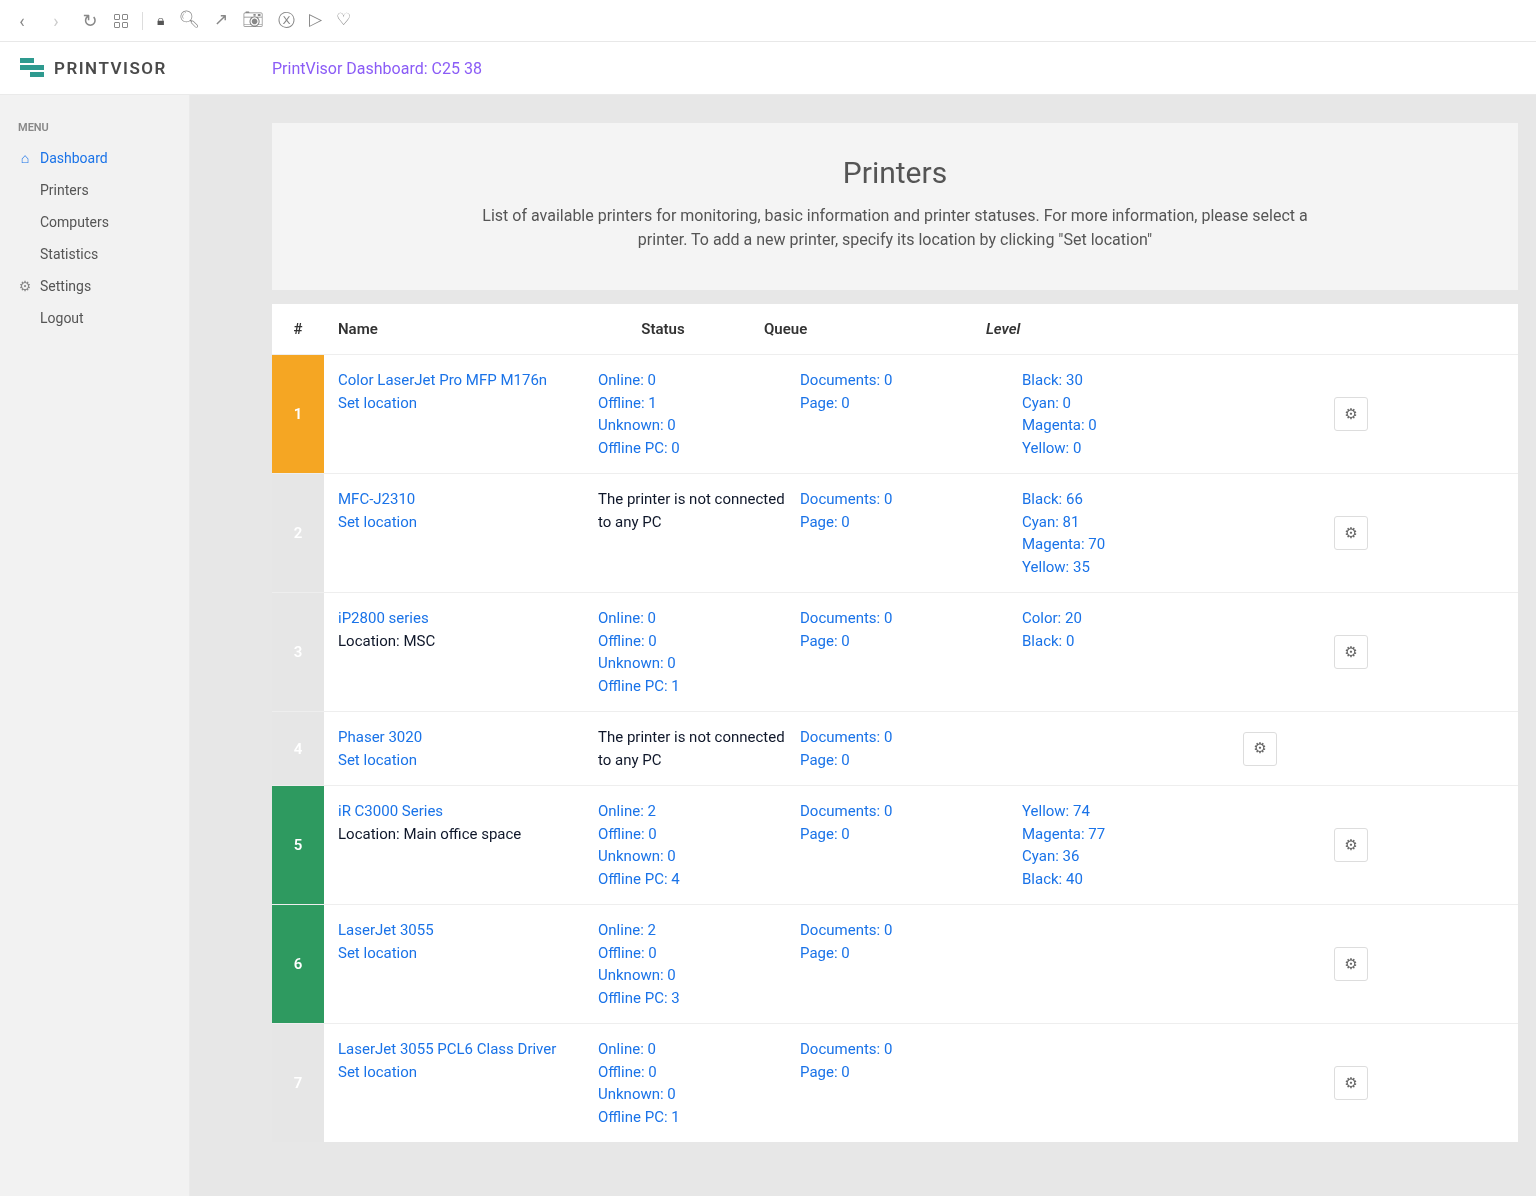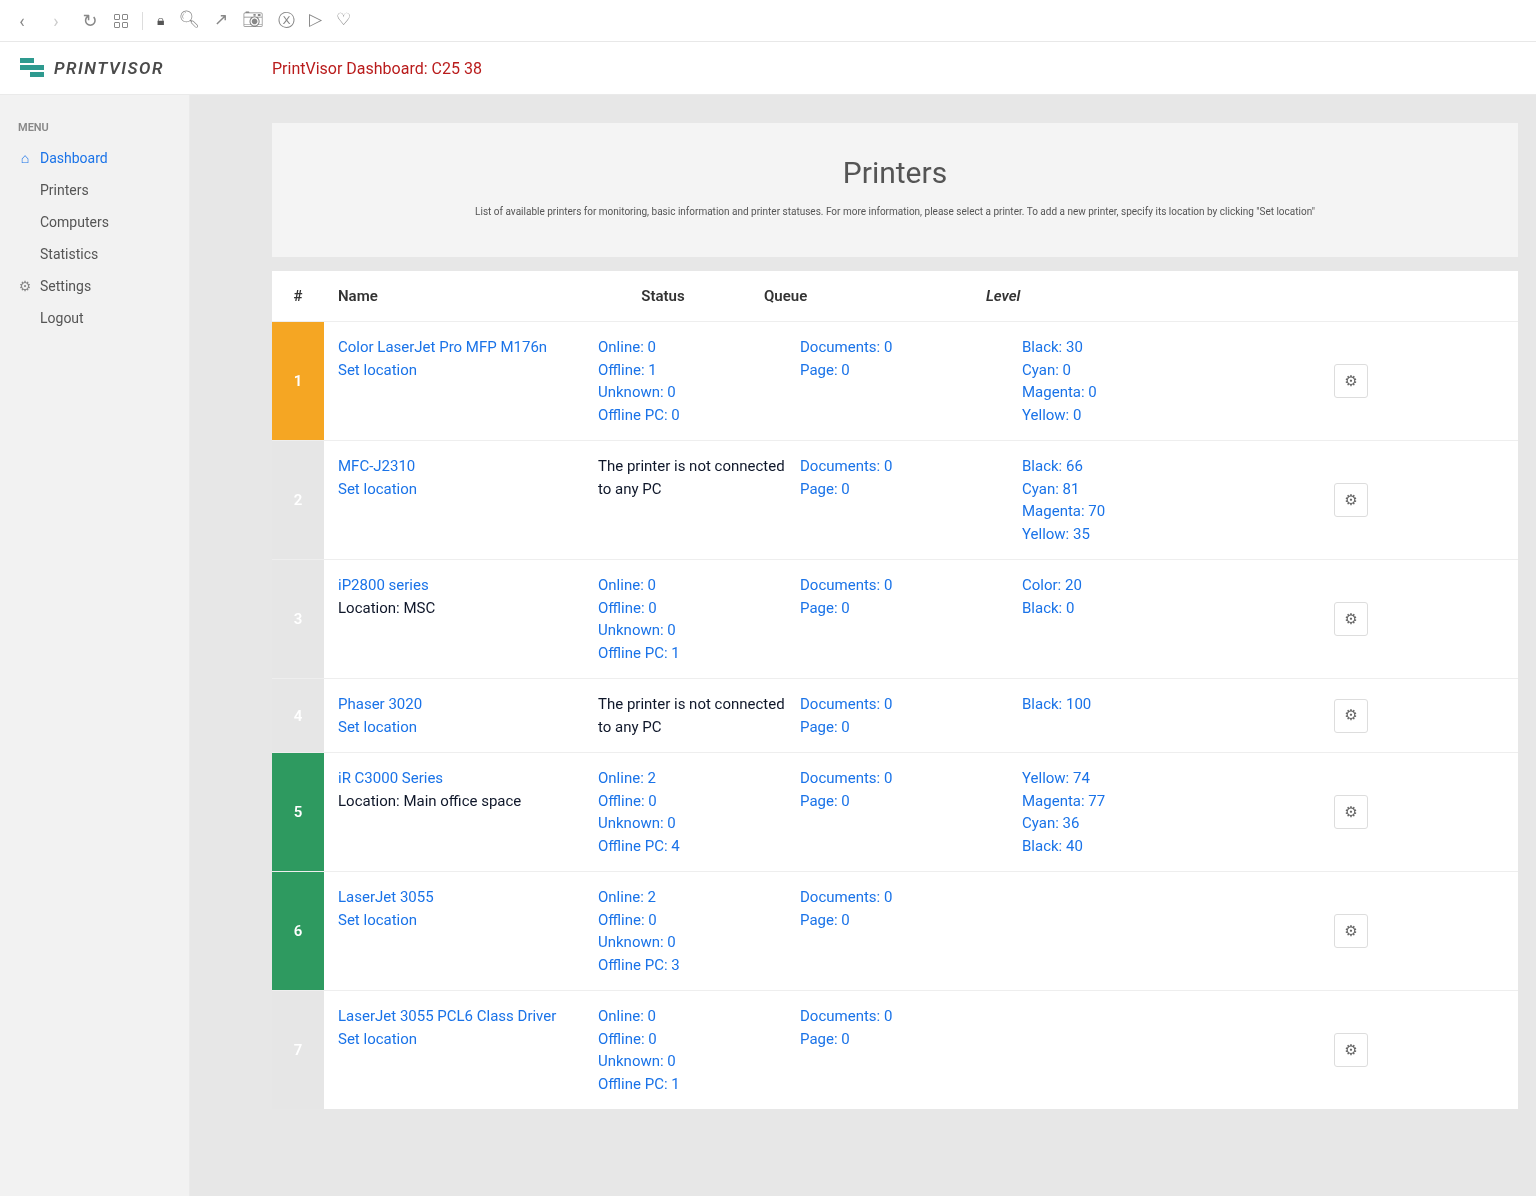--- a/index.html
+++ b/index.html
@@ -12,44 +12,44 @@
 .apps-icon { display: inline-grid; grid-template-columns: 6px 6px; grid-template-rows: 6px 6px; gap: 2px; }
 .apps-icon span { border: 1px solid #888; border-radius: 1px; }
 .divider-v { width: 1px; height: 18px; background: #ddd; }
 .lock-icon { color: #555; font-size: 14px; }
 .url { color: #555; font-size: 15px; flex: 1; }
 .right-icons { display: flex; gap: 14px; color: #888; font-size: 17px; }
 .right-icons span { cursor: pointer; }
 
 
 .app-header { height: 53px; display: flex; align-items: center; border-bottom: 1px solid #eaeaea; padding-left: 20px; }
-.logo-wrap { display: flex; align-items: flex-start; gap: 10px; width: 240px; font-style: italic; }
+.logo-wrap { display: flex; align-items: flex-start; gap: 10px; width: 240px; }
 .logo-mark { position: relative; width: 24px; height: 20px; }
 .logo-mark .b1 { position:absolute; top:0; left:0; width:14px; height:5px; background:#2e9a8f; }
 .logo-mark .b2 { position:absolute; top:7px; left:0; width:24px; height:5px; background:#2e9a8f; }
 .logo-mark .b3 { position:absolute; top:14px; left:10px; width:14px; height:5px; background:#2e9a8f; }
 .logo-text { font-weight: 600; letter-spacing: 1.5px; color: #4a4a4a; font-size: 17px; }
-.dash-title { color: #b91c1c; font-size: 16px; padding-left: 12px; }
+.dash-title { color: #8b5cf6; font-size: 16px; padding-left: 12px; }
 
 
 .layout { display: flex; height: calc(100% - 95px); }
 .sidebar { width: 190px; background: #f2f2f2; border-right: 1px solid #eaeaea; padding-top: 18px; }
 .sidebar .menu-label { color: #888; font-size: 11px; font-weight: 600; padding: 8px 18px; }
 .sidebar .item { display: flex; align-items: center; gap: 8px; padding: 8px 18px; font-size: 14px; color: #555; cursor: pointer; }
 .sidebar .item.sub { padding-left: 40px; }
 .sidebar .item.active { color: #1a73e8; }
 .sidebar .item .ic { width: 14px; text-align: center; color: #888; font-size: 14px; }
 .sidebar .item.active .ic { color: #1a73e8; }
 
 .content { flex: 1; background: #e7e7e7; padding: 28px 18px 18px 82px; overflow-y: auto; }
 
 
 .hero { background: #f4f4f4; padding: 32px 40px 38px; text-align: center; margin-bottom: 14px; }
 .hero h1 { font-size: 30px; font-weight: 400; color: #555; margin-bottom: 14px; }
-.hero p { font-size: 10px; color: #555; line-height: 1.5; max-width: 850px; margin: 0 auto; }
+.hero p { font-size: 16px; color: #555; line-height: 1.5; max-width: 850px; margin: 0 auto; }
 
 
 .table-card { background: #fff; }
 .thead { display: flex; padding: 16px 0; font-weight: 600; color: #333; font-size: 15px; border-bottom: 1px solid #eee; }
 .col-num { width: 52px; text-align: center; }
 .col-name { width: 238px; padding-left: 14px; }
 .col-status { width: 202px; text-align: center; }
 .col-queue { width: 222px; }
 .col-level { width: 182px; font-style: italic; }
 .col-act { flex: 1; }
@@ -237,23 +237,20 @@
               <span class="link line">Phaser 3020</span>
               <span class="link line">Set location</span>
             </div>
             <div class="cell status">
               <span class="plain line">The printer is not connected to any PC</span>
             </div>
             <div class="cell queue">
               <span class="link line">Documents: 0</span>
               <span class="link line">Page: 0</span>
             </div>
-            <div class="cell level">
-              <span class="link line">Black: 100</span>
-            </div>
             <div class="cell act">
               <div class="gear-btn">
                 <span>⚙</span>
               </div>
             </div>
           </div>
           <div class="row">
             <div class="numcell green">5</div>
             <div class="cell name">
               <span class="link line">iR C3000 Series</span>

